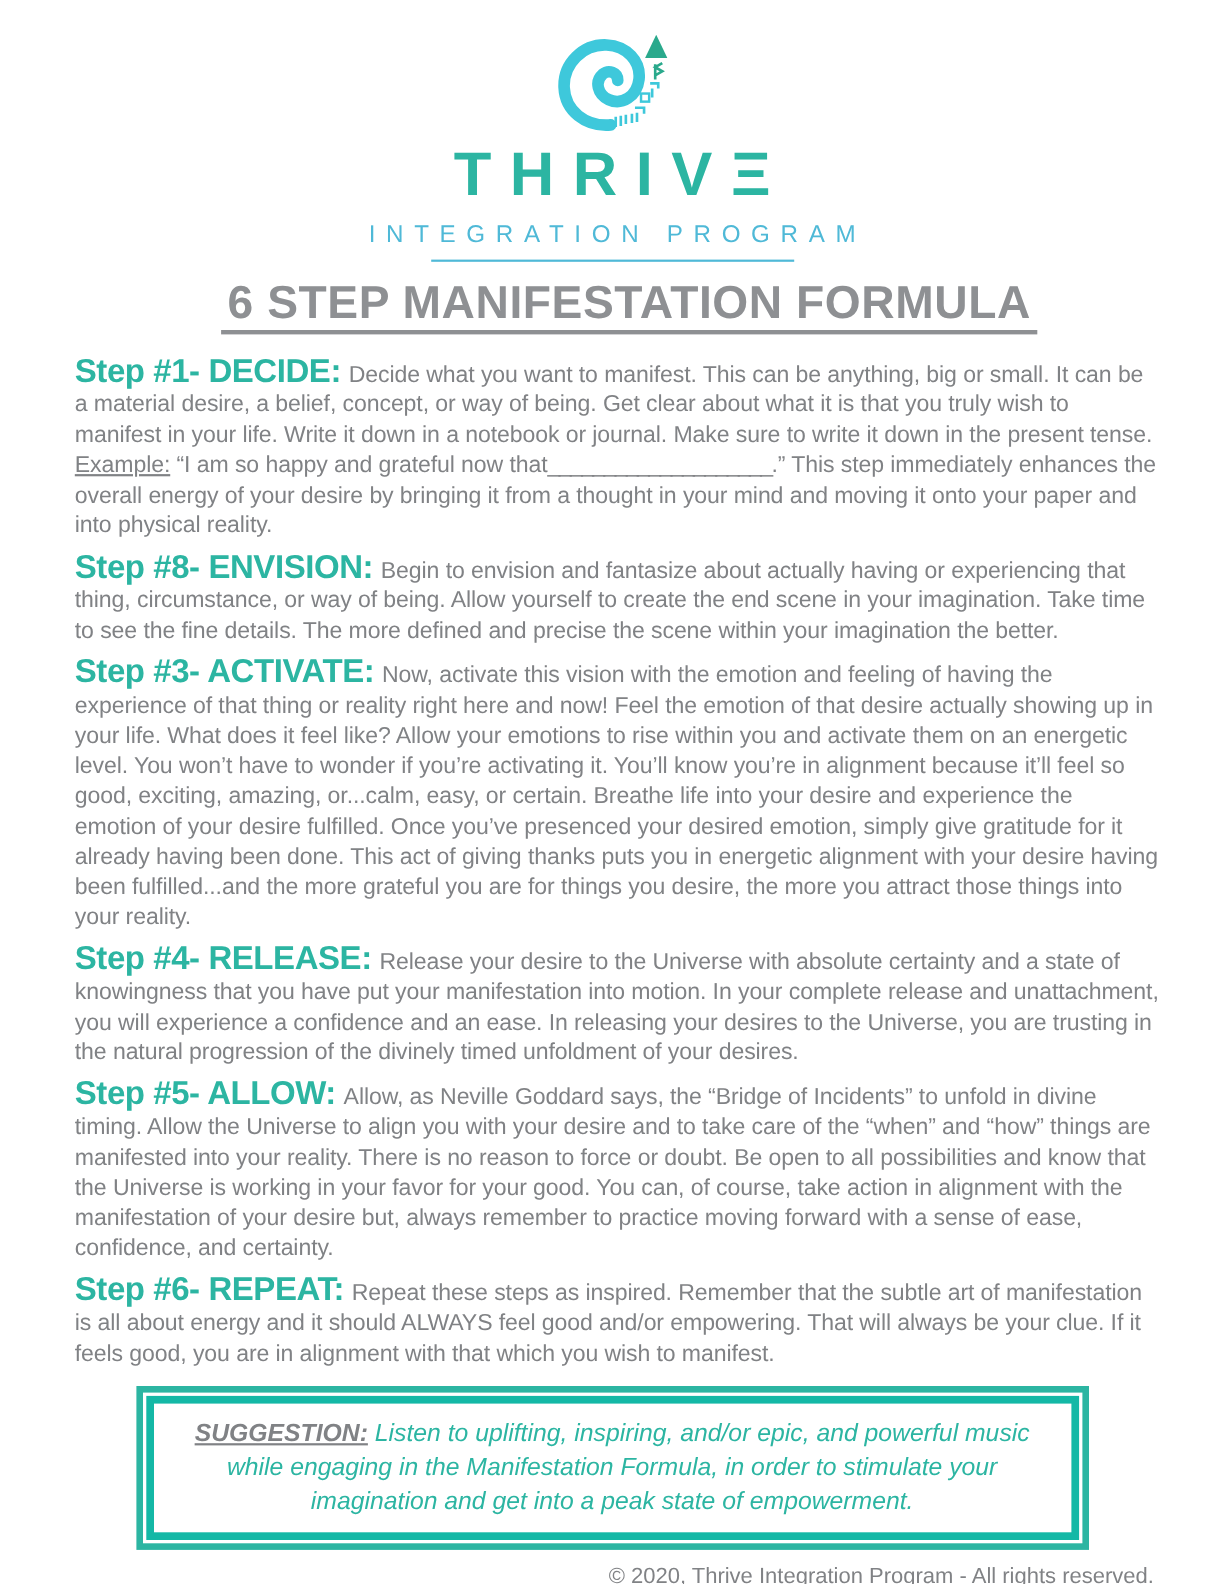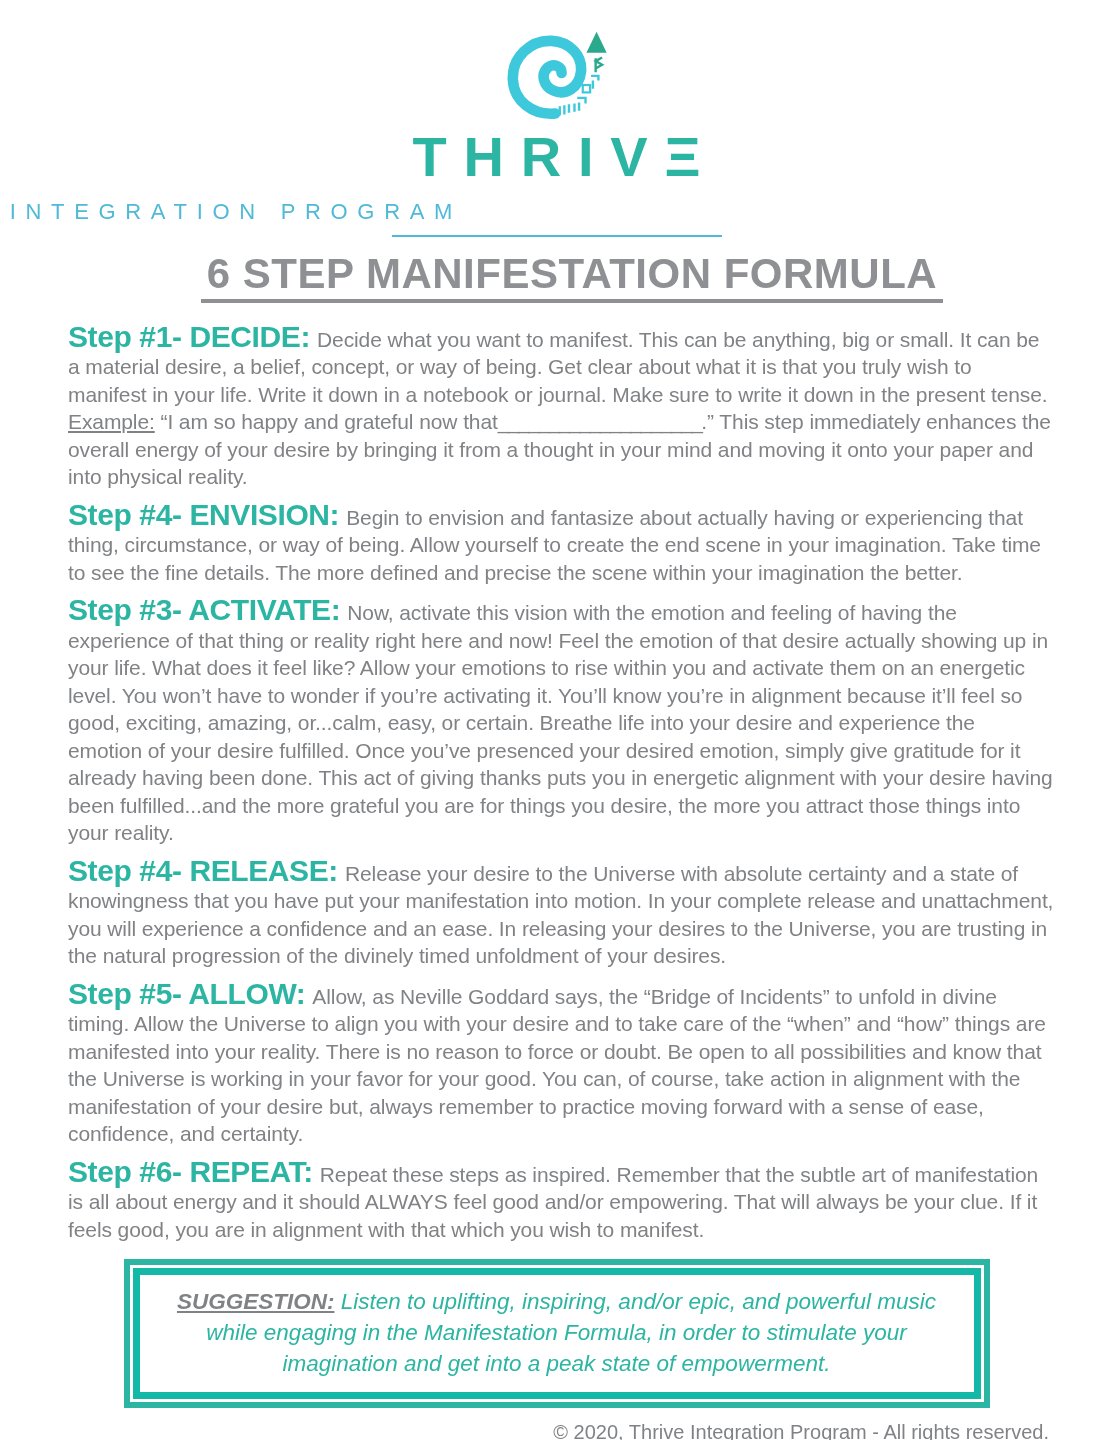--- a/index.html
+++ b/index.html
@@ -21,21 +21,21 @@
     text-align: center;
     color: #2CB5A2;
     font-size: 56px;
     font-weight: bold;
     letter-spacing: 0.30em;
     padding-left: 0.30em;
     line-height: 1.05;
     margin-top: 4px;
   }
   .program {
-    text-align: left;
+    text-align: center;
     color: #4FB9D7;
     font-size: 22px;
     font-weight: normal;
     letter-spacing: 0.44em;
     padding-left: 0.44em;
     margin-top: 12px;
   }
   .program-underline {
     width: 330px; height: 2px;
     background: #4FB9D7;
@@ -142,21 +142,21 @@
     <span class="page-title">6 STEP MANIFESTATION FORMULA</span>
   </div>
 
   <div class="steps">
 
     <p class="step">
       <span class="step-h">Step #1- DECIDE:</span><span>Decide what you want to manifest. This can be anything, big or small. It can be a material desire, a belief, concept, or way of being. Get clear about what it is that you truly wish to manifest in your life. Write it down in a notebook or journal. Make sure to write it down in the present tense. </span><span class="u">Example:</span><span> “I am so happy and grateful now that</span><span class="blank">____________________</span><span>.” This step immediately enhances the overall energy of your desire by bringing it from a thought in your mind and moving it onto your paper and into physical reality.</span>
     </p>
 
     <p class="step">
-      <span class="step-h">Step #4- ENVISION:</span><span>Begin to envision and fantasize about actually having or experiencing that thing, circumstance, or way of being. Allow yourself to create the end scene in your imagination. Take time to see the fine details. The more defined and precise the scene within your imagination the better.</span>
+      <span class="step-h">Step #8- ENVISION:</span><span>Begin to envision and fantasize about actually having or experiencing that thing, circumstance, or way of being. Allow yourself to create the end scene in your imagination. Take time to see the fine details. The more defined and precise the scene within your imagination the better.</span>
     </p>
 
     <p class="step">
       <span class="step-h">Step #3- ACTIVATE:</span><span>Now, activate this vision with the emotion and feeling of having the experience of that thing or reality right here and now! Feel the emotion of that desire actually showing up in your life. What does it feel like? Allow your emotions to rise within you and activate them on an energetic level. You won’t have to wonder if you’re activating it. You’ll know you’re in alignment because it’ll feel so good, exciting, amazing, or...calm, easy, or certain. Breathe life into your desire and experience the emotion of your desire fulfilled. Once you’ve presenced your desired emotion, simply give gratitude for it already having been done. This act of giving thanks puts you in energetic alignment with your desire having been fulfilled...and the more grateful you are for things you desire, the more you attract those things into your reality.</span>
     </p>
 
     <p class="step">
       <span class="step-h">Step #4- RELEASE:</span><span>Release your desire to the Universe with absolute certainty and a state of knowingness that you have put your manifestation into motion. In your complete release and unattachment, you will experience a confidence and an ease. In releasing your desires to the Universe, you are trusting in the natural progression of the divinely timed unfoldment of your desires.</span>
     </p>
 

